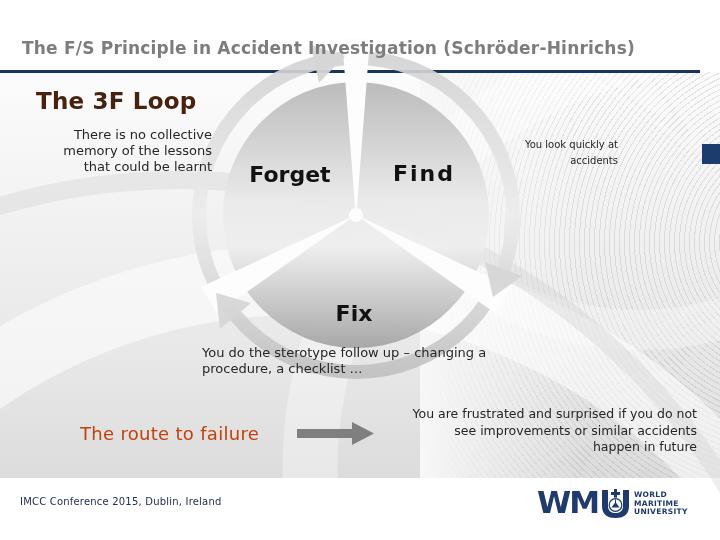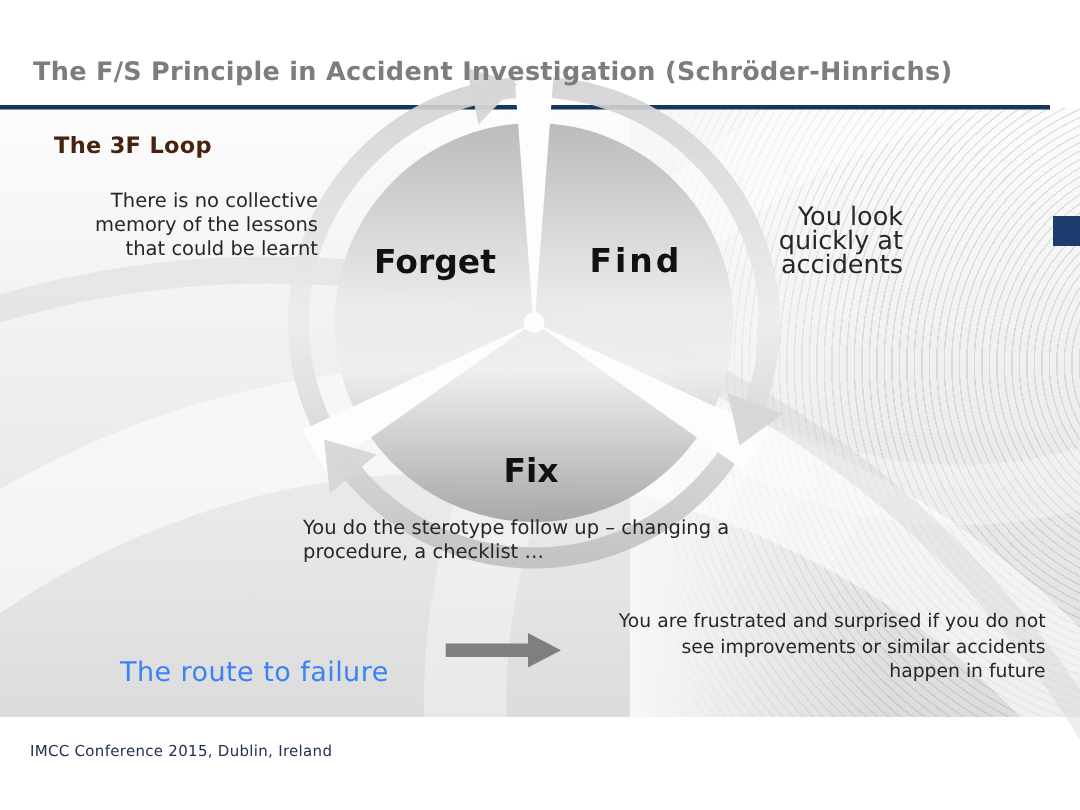--- a/index.html
+++ b/index.html
@@ -29,30 +29,30 @@
   .title-line{position:absolute;left:0;top:70px;width:700px;height:2.5px;background:#17365d;z-index:2;}
   
   .cycle{position:absolute;left:0;top:0;width:720px;height:540px;z-index:3;}
   .cycle text{
     font-family:"DejaVu Sans","Liberation Sans",sans-serif;
     font-weight:bold;fill:#111;font-size:22px;text-anchor:middle;
   }
   
   .heading{
     position:absolute;left:36px;top:88px;z-index:6;
-    font-size:15px;font-weight:bold;color:#46220f;letter-spacing:.2px;
+    font-size:23px;font-weight:bold;color:#46220f;letter-spacing:.2px;
   }
   .note{position:absolute;z-index:6;color:#262626;font-size:13px;line-height:16px;}
   .note-forget{left:36px;top:127px;width:176px;text-align:right;}
-  .note-find{right:118px;top:137px;width:122px;text-align:right;font-size:17px;}
+  .note-find{right:102px;top:137px;width:122px;text-align:right;font-size:10px;}
   .note-fix{left:202px;top:345px;width:330px;}
   .note-outcome{right:23px;top:406px;width:292px;text-align:right;font-size:12.5px;line-height:16.5px;}
   .route-label{
-    position:absolute;left:80px;top:438px;z-index:6;
-    font-size:18px;color:#3b82f6;letter-spacing:.3px;text-align:right;
+    position:absolute;left:80px;top:423px;z-index:6;
+    font-size:18px;color:#c2410c;letter-spacing:.3px;text-align:right;
   }
   .route-arrow{position:absolute;left:297px;top:422px;z-index:6;}
   .accent-square{position:absolute;right:0;top:144px;width:18px;height:20px;background:#1c3c6e;z-index:6;}
   
   .footer-text{
     position:absolute;left:20px;top:496px;z-index:6;
     font-size:10px;color:#223051;letter-spacing:.2px;
   }
   .logo{position:absolute;left:537px;top:488px;z-index:6;display:flex;align-items:flex-start;}
   .logo-wm{
@@ -124,14 +124,34 @@
 
   <div class="route-label">The route to failure</div>
   <svg class="route-arrow" width="77" height="23" viewBox="0 0 77 23">
     <polygon points="0,7 55,7 55,0 77,11.5 55,23 55,16 0,16" fill="#7f7f7f"></polygon>
   </svg>
 
   <div class="accent-square"></div>
 
   <div class="footer-text">IMCC Conference 2015, Dublin, Ireland</div>
 
+  <div class="logo">
+    <span class="logo-wm">WM</span>
+    <svg class="logo-emblem" width="32" height="32" viewBox="0 0 32 32">
+
+      <rect x="15" y="0" width="3" height="9" fill="#1e3a6e"></rect>
+      <rect x="12" y="3" width="9" height="3" fill="#1e3a6e"></rect>
+
+      <path d="M3,1 L3,17 Q3,29 16.5,29 Q30,29 30,17 L30,1 L24,1 L24,17 Q24,24 16.5,24 Q9,24 9,17 L9,1 Z" fill="#1e3a6e"></path>
+
+      <circle cx="16.5" cy="16" r="7.5" fill="#ffffff"></circle>
+      <circle cx="16.5" cy="16" r="6.3" fill="none" stroke="#1e3a6e" stroke-width="1.2"></circle>
+      <polygon points="12.5,18.5 20.5,18.5 16.5,13" fill="#1e3a6e"></polygon>
+      <rect x="16" y="10.5" width="1" height="5" fill="#1e3a6e"></rect>
+    </svg>
+    <div class="logo-lines">
+      <span>WORLD</span>
+      <span>MARITIME</span>
+      <span>UNIVERSITY</span>
+    </div>
+  </div>
 
 </div>
 
 </body></html>

